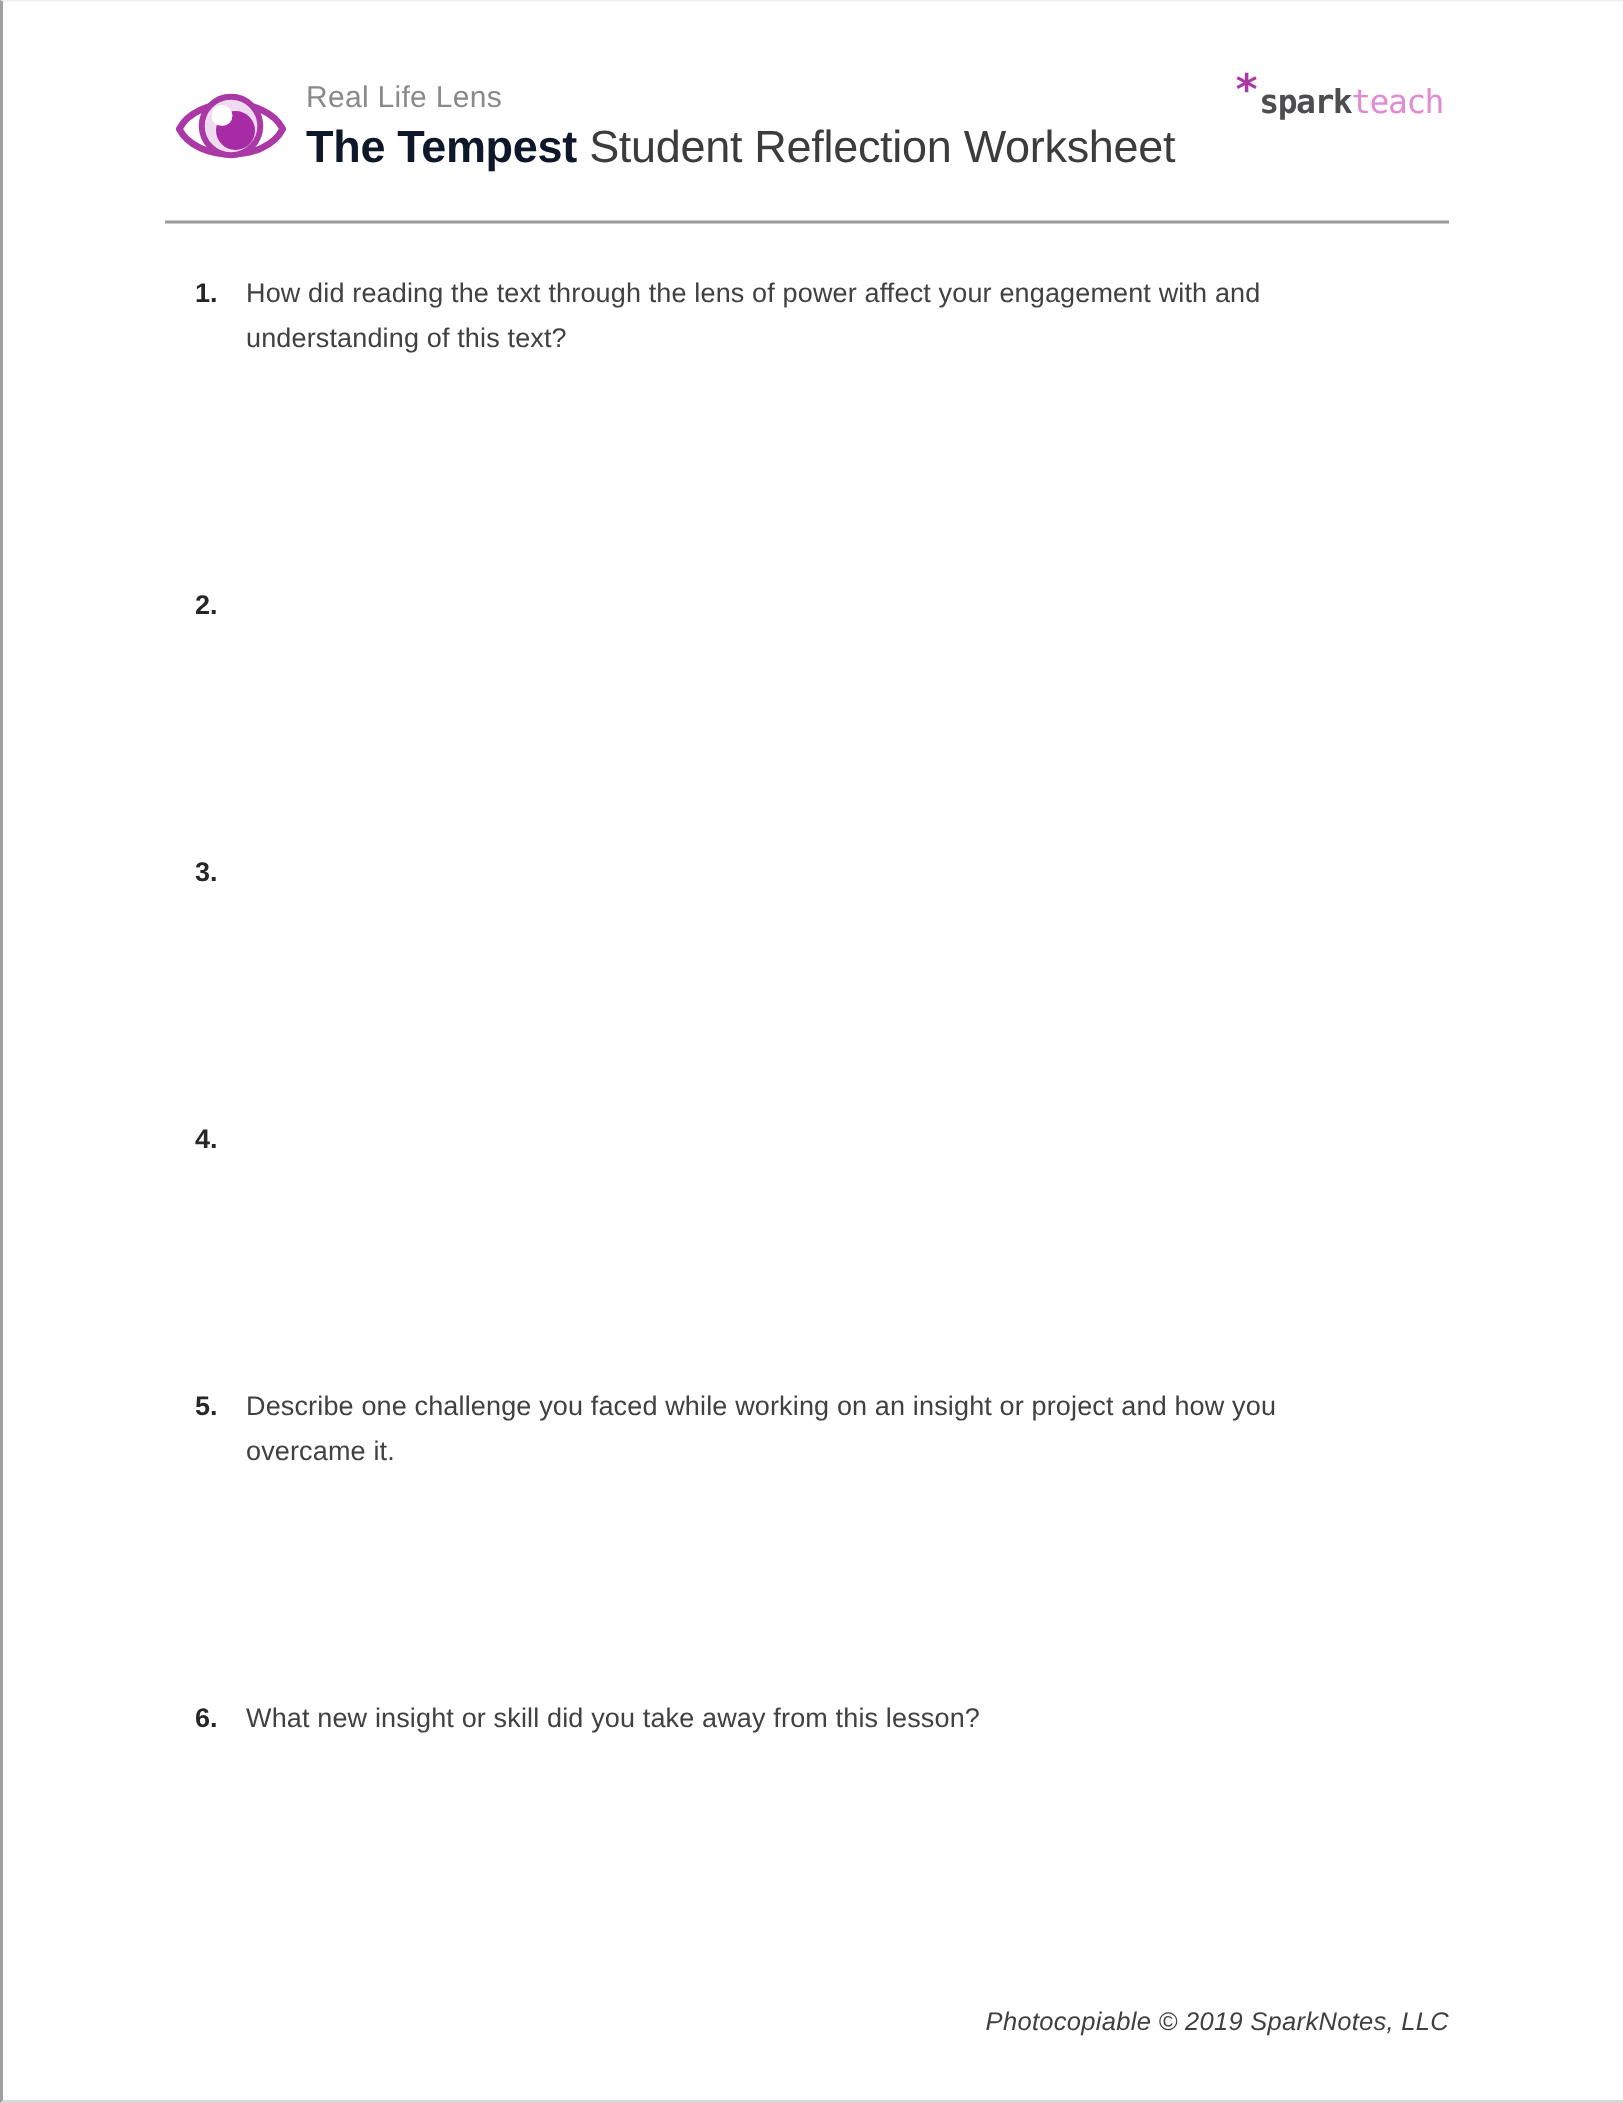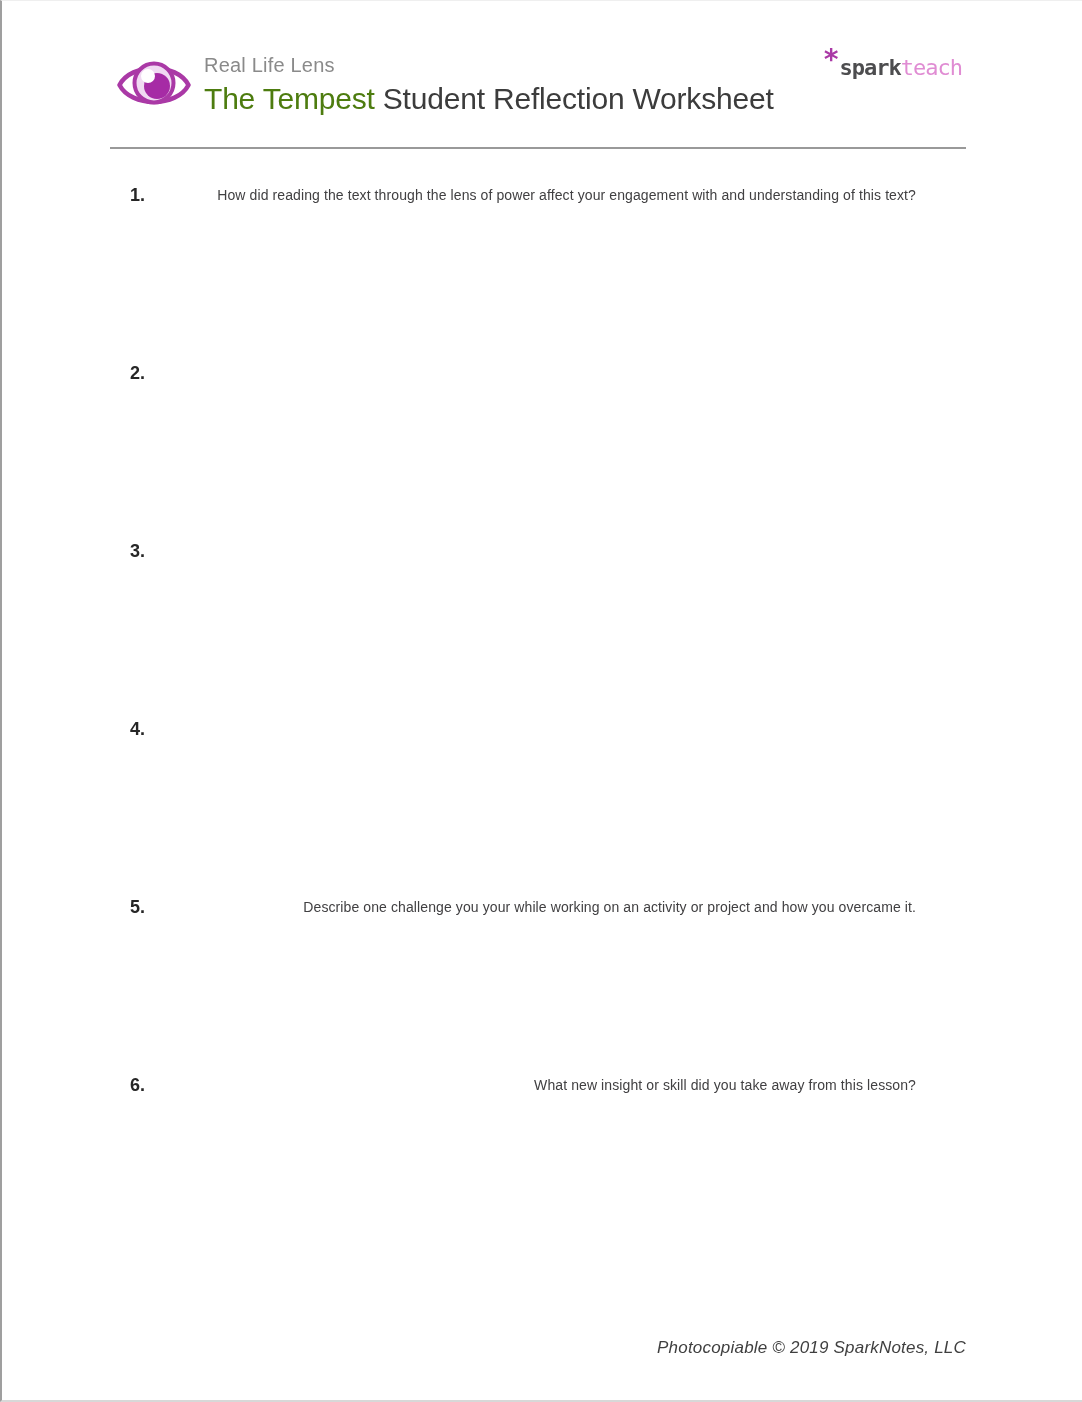--- a/index.html
+++ b/index.html
@@ -22,21 +22,21 @@
     height:1402px;
     background:#ffffff;
     border-left:2px solid #9f9f9f;
     border-bottom:2px solid #d8d8d8;
     border-top:1px solid #efefef;
     overflow:hidden;
   }
   
   .header{
     display:flex;
-    align-items:flex-start;
+    align-items:center;
     margin:53px 116px 0 115px;
     position:relative;
   }
   .eye{display:block;flex:none;margin-top:3px;}
   .eye svg{display:block;}
   .eye-outline{stroke:var(--brand-magenta);fill:none;stroke-width:4.5;stroke-linejoin:round;}
   .eye-iris{fill:var(--eye-iris-fill);stroke:var(--brand-magenta);stroke-width:4;}
   .eye-pupil{fill:var(--eye-pupil);}
   .eye-highlight{fill:var(--eye-highlight);}
   .header-text{margin-left:13px;}
@@ -48,21 +48,21 @@
     margin-bottom:7px;
   }
   .title{
     font-size:30px;
     line-height:32px;
     font-weight:normal;
     color:#3c3c3c;
     letter-spacing:-0.2px;
     white-space:nowrap;
   }
-  .title-bold{font-weight:normal;color:#4d7c0f;}
+  .title-bold{font-weight:bold;color:#0f172a;}
   
   .logo{
     position:absolute;
     top:42px;
     right:120px;
     font-family:"DejaVu Sans Mono", monospace;
     font-size:22px;
     letter-spacing:-1px;
     white-space:nowrap;
   }
@@ -94,25 +94,24 @@
   .q-num{
     flex:none;
     width:34px;
     font-size:18px;
     line-height:30px;
     font-weight:bold;
     color:#262626;
   }
   .q-text{
     width:752px;
-    font-size:14px;
+    font-size:18px;
     line-height:30px;
     color:var(--text-dark);
     letter-spacing:0.1px;
-    text-align:right;
   }
   
   .footer{
     position:absolute;
     right:116px;
     bottom:42px;
     font-size:17px;
     font-style:italic;
     color:#3f3f3f;
     letter-spacing:0.2px;
@@ -152,21 +151,21 @@
       <span class="q-num">2.</span>
     </li>
     <li class="question">
       <span class="q-num">3.</span>
     </li>
     <li class="question">
       <span class="q-num">4.</span>
     </li>
     <li class="question">
       <span class="q-num">5.</span>
-      <span class="q-text">Describe one challenge you your while working on an activity or project and how you overcame it.</span>
+      <span class="q-text">Describe one challenge you faced while working on an insight or project and how you overcame it.</span>
     </li>
     <li class="question">
       <span class="q-num">6.</span>
       <span class="q-text">What new insight or skill did you take away from this lesson?</span>
     </li>
   </ol>
 
   <div class="footer">Photocopiable © 2019 SparkNotes, LLC</div>
 
 </div>

